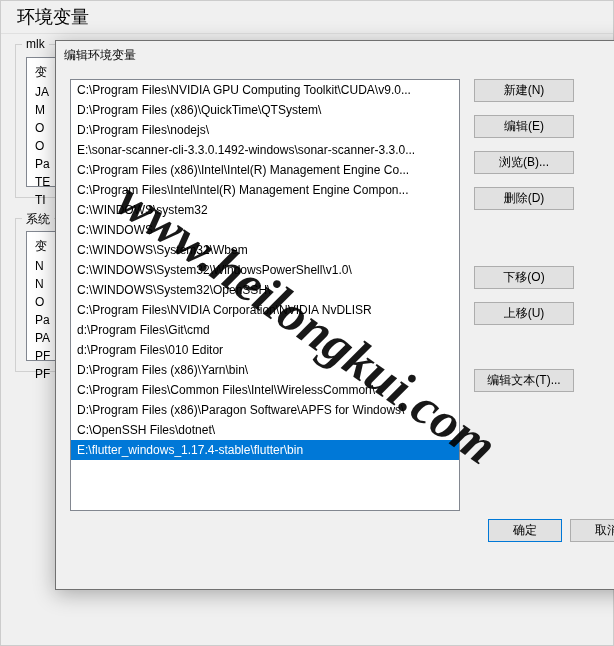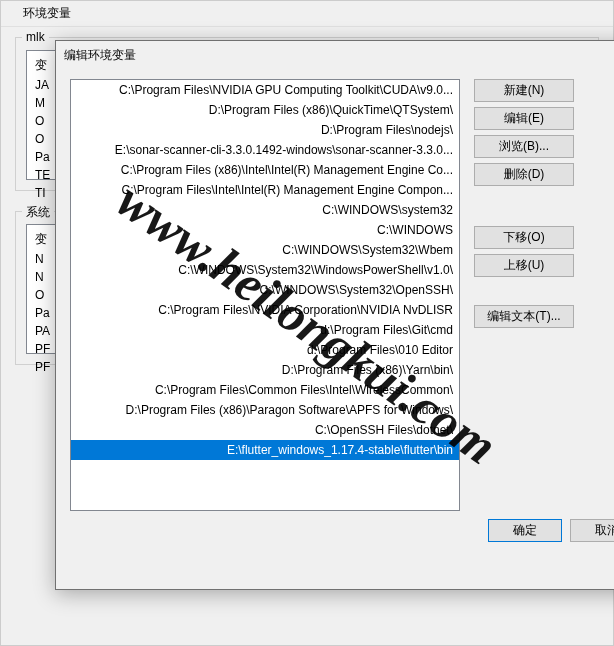--- a/index.html
+++ b/index.html
@@ -1,41 +1,41 @@
 <!DOCTYPE html>
 <html><head>
   <meta charset="utf-8">
   <style>
     * { margin: 0; padding: 0; box-sizing: border-box; font-family: "Microsoft YaHei", "Segoe UI", sans-serif; font-size: 12px; }
     body { background: #f0f0f0; width: 614px; height: 646px; position: relative; overflow: hidden; }
     
     .outer-window { position: absolute; top: 0; left: 0; width: 614px; height: 646px; background: #f0f0f0; border: 1px solid #ccc; }
-    .outer-title { padding: 4px 22px; border-bottom: 1px solid #e0e0e0; font-size: 12px; }
+    .outer-title { padding: 4px 16px; border-bottom: 1px solid #e0e0e0; font-size: 18px; }
     .outer-body { padding: 10px 14px; position: relative; }
     
     .group-box { border: 1px solid #d0d0d0; margin-bottom: 20px; padding: 12px 10px 10px 10px; position: relative; }
     .group-label { position: absolute; top: -8px; left: 6px; background: #f0f0f0; padding: 0 4px; font-size: 12px; }
     .var-list { background: #fff; border: 1px solid #828790; height: 130px; padding: 4px; }
     .var-row { padding: 2px 4px; font-size: 12px; }
     
     .bottom-buttons { display: flex; justify-content: flex-end; gap: 8px; padding: 8px 14px 0 0; }
     .btn { min-width: 74px; height: 23px; background: #e1e1e1; border: 1px solid #adadad; cursor: pointer; font-size: 12px; padding: 0 10px; }
     
     .modal { position: absolute; top: 40px; left: 55px; width: 604px; height: 550px; background: #f0f0f0; border: 1px solid #707070; box-shadow: 0 4px 20px rgba(0,0,0,0.3); z-index: 10; }
     .modal-title-bar { display: flex; justify-content: space-between; align-items: center; padding: 6px 8px; height: 28px; }
     .modal-title { font-size: 12px; }
     .close-x { width: 30px; height: 20px; display: flex; align-items: center; justify-content: center; cursor: pointer; }
     .close-x svg { width: 10px; height: 10px; }
     
     .modal-body { display: flex; padding: 10px 14px 8px 14px; gap: 14px; }
     .list-box { background: #fff; border: 1px solid #828790; width: 390px; height: 432px; overflow-y: auto; }
-    .list-item { padding: 3px 6px; font-size: 12px; white-space: nowrap; overflow: hidden; text-overflow: ellipsis; cursor: default; text-align: right; }
+    .list-item { padding: 3px 6px; font-size: 12px; white-space: nowrap; overflow: hidden; text-overflow: ellipsis; cursor: default; }
     .list-item.selected { background: #0078d7; color: #fff; }
     
-    .side-buttons { display: flex; flex-direction: column; gap: 5px; width: 100px; }
+    .side-buttons { display: flex; flex-direction: column; gap: 13px; width: 100px; }
     .side-buttons .btn { width: 100%; }
     .btn-gap { height: 30px; }
     .btn-gap-sm { height: 18px; }
     
     .modal-footer { display: flex; justify-content: flex-end; gap: 8px; padding: 0 14px 14px 0; }
     .modal-footer .btn { min-width: 74px; }
     .btn.primary { border-color: #0078d7; }
     
     .watermark { position: absolute; top: 50%; left: 50%; transform: translate(-50%, -50%) rotate(35deg); font-size: 52px; font-weight: bold; font-style: italic; color: #000; opacity: 0.9; z-index: 20; pointer-events: none; font-family: "Times New Roman", serif; white-space: nowrap; }
   </style>

